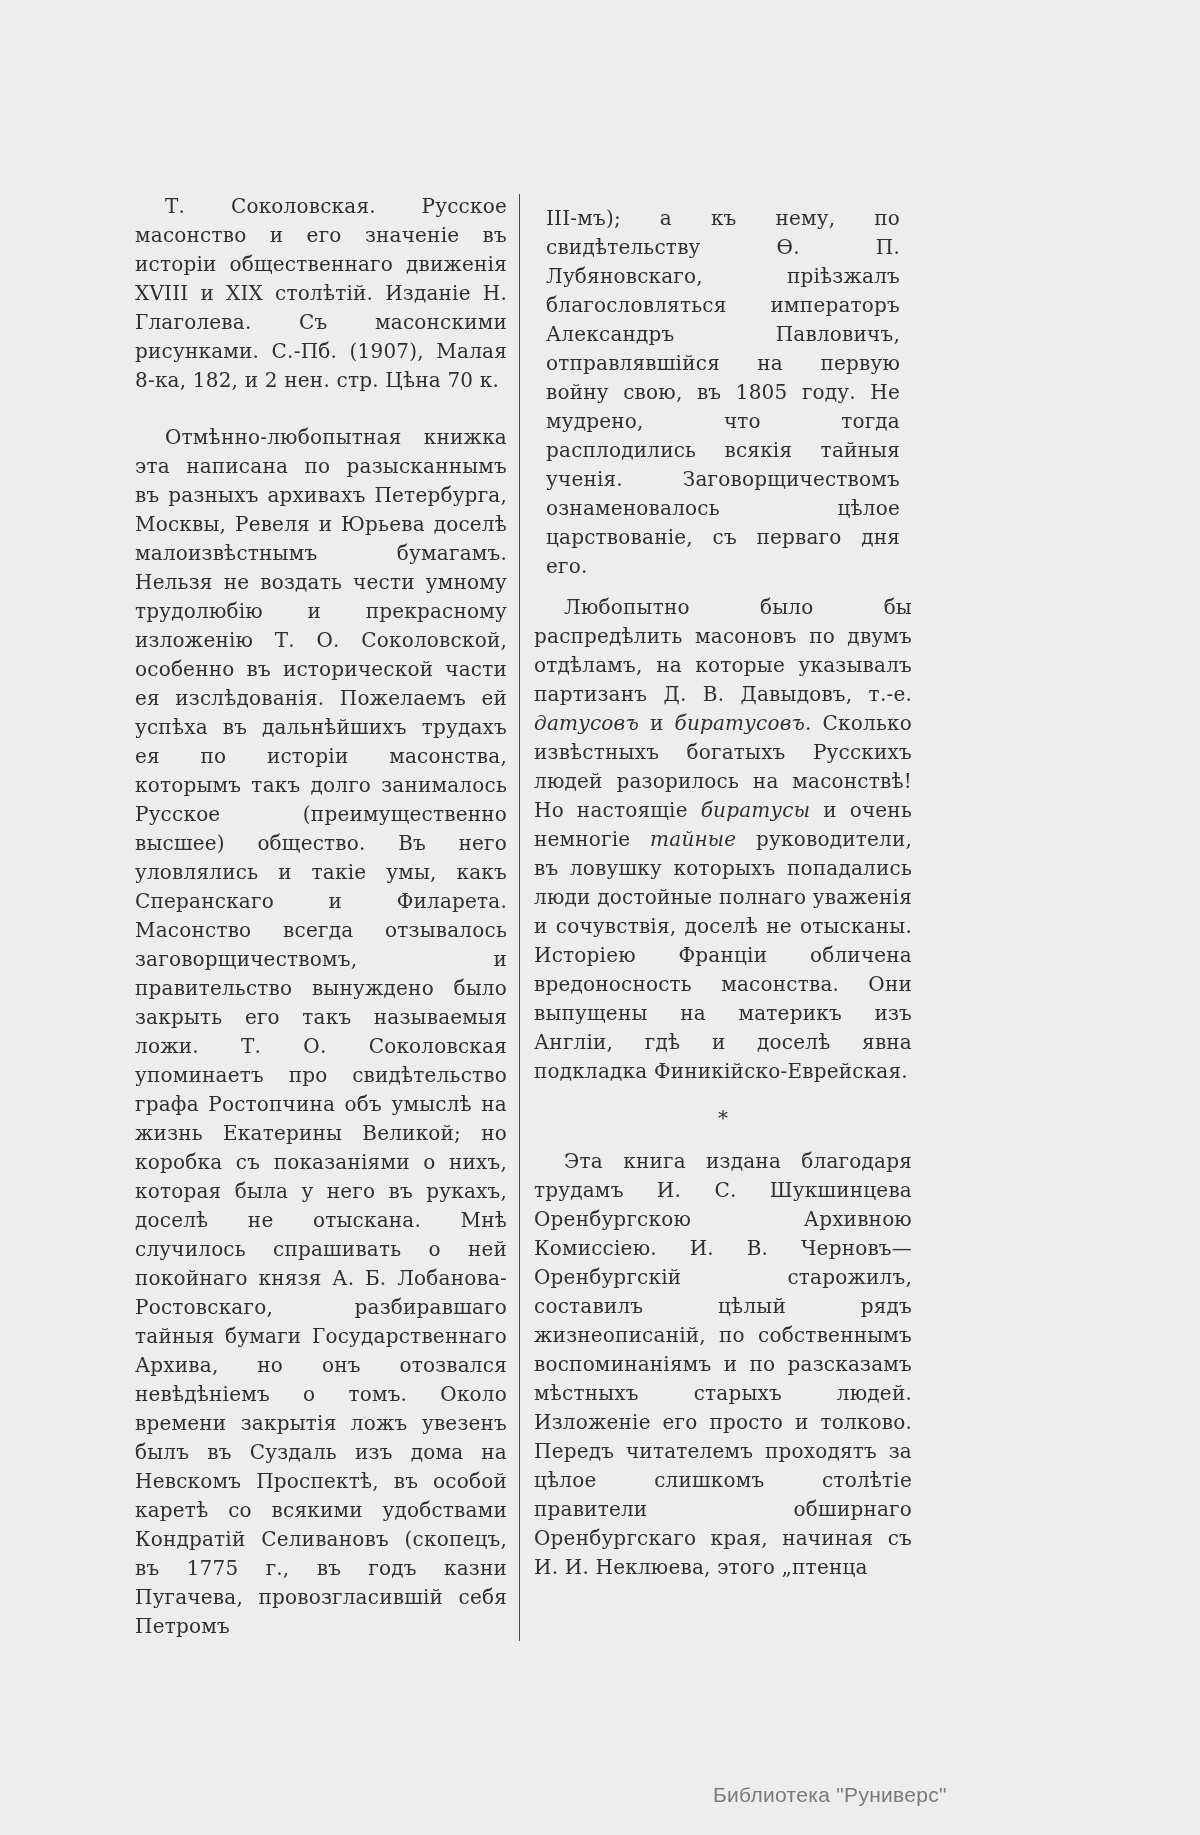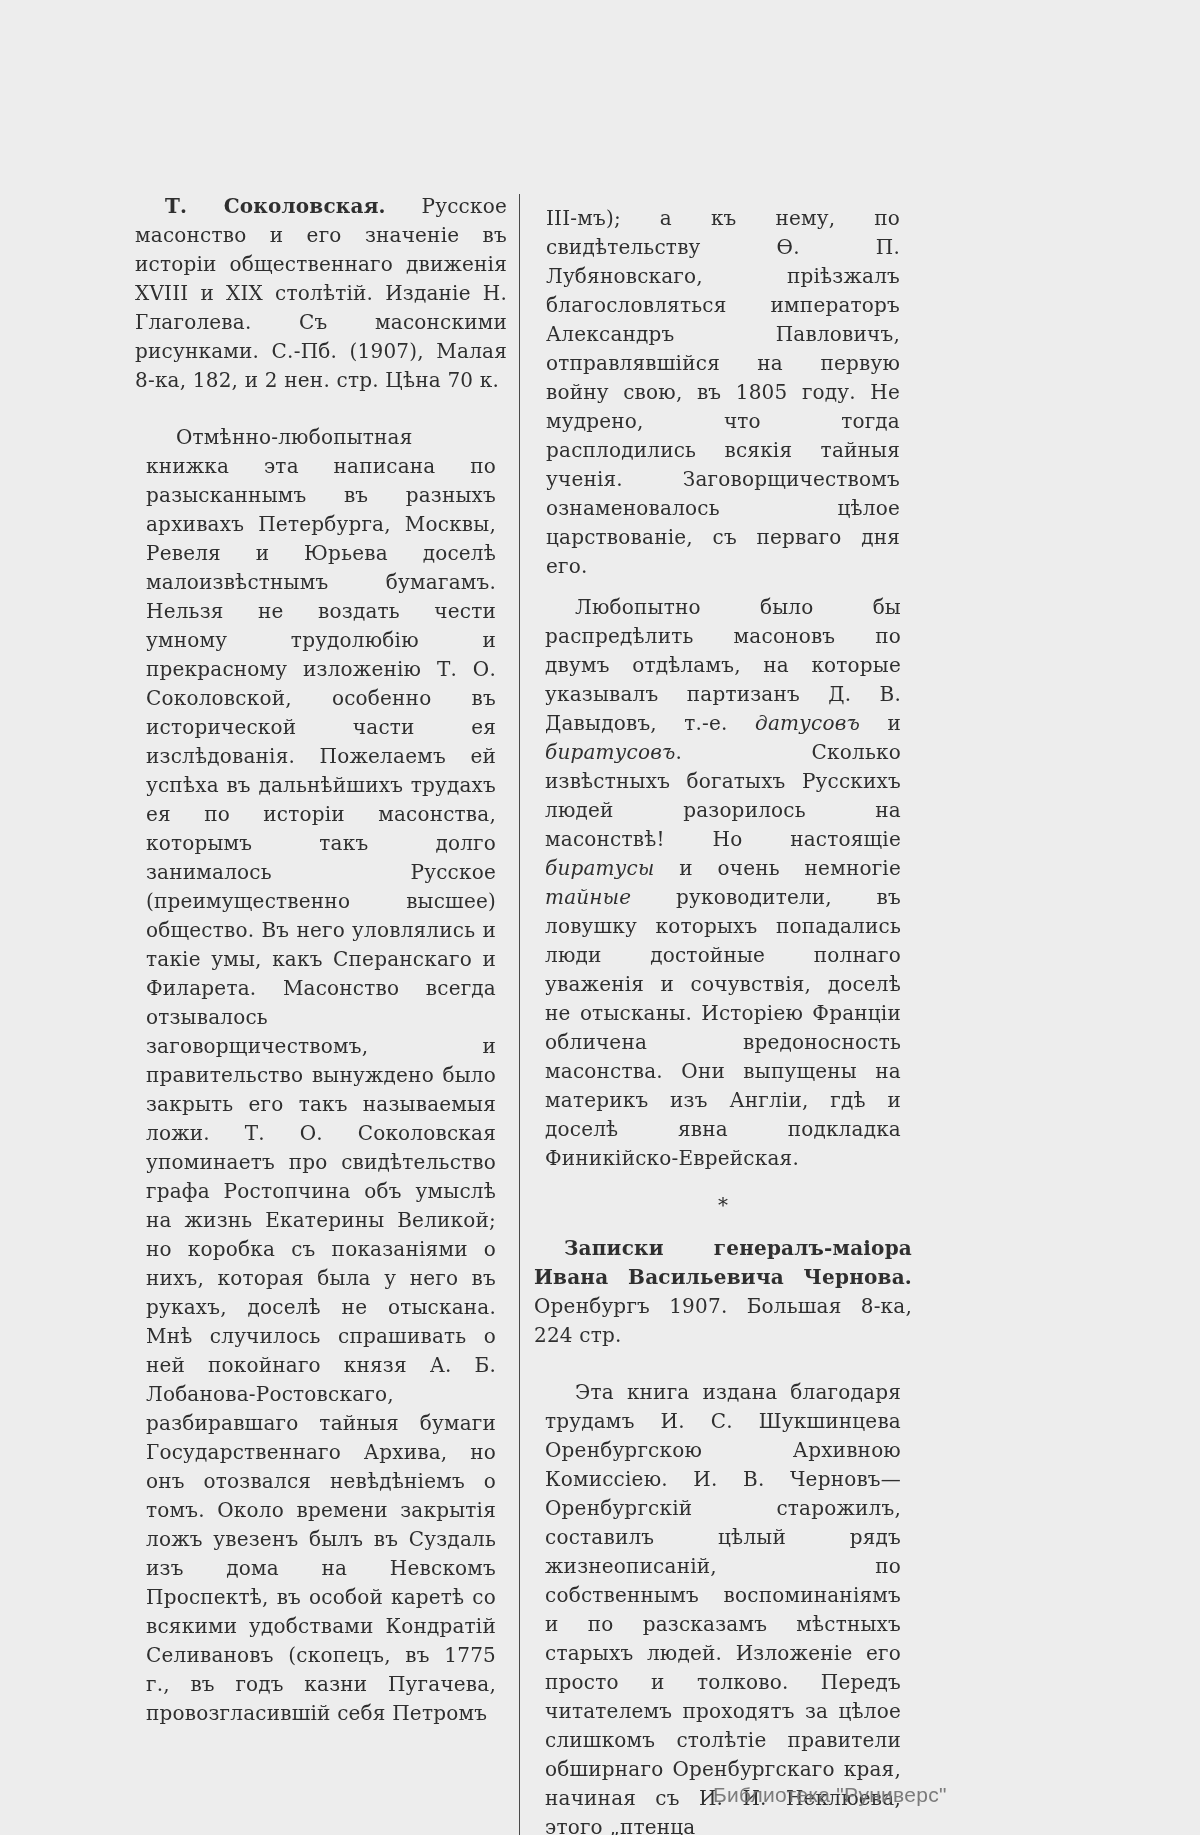--- a/index.html
+++ b/index.html
@@ -25,25 +25,25 @@
     text-align:justify;
     letter-spacing:0.2px;
   }
   .col-left{width:372px;}
   .col-right{width:378px;}
   .divider{
     width:1px;
     background:#4a4a4a;
     margin:2px 14px 0 12px;
   }
-  .block{margin:11px;}
+  .block{margin:0;}
   .block.paragraph{text-indent:30px;margin-top:10px;}
   .block.entry{text-indent:30px;margin:0 0 28px 0;}
   .block.continuation{text-indent:0;margin:12px;}
-  .bold{font-weight:bold;}
+  .bold{font-weight:normal;}
   .italic{font-style:italic;}
   .separator{
     text-align:center;
     margin:18px 0 14px 0;
     font-size:20px;
   }
   .watermark{
     position:absolute;
     top:1783px;
     left:713px;
@@ -60,18 +60,17 @@
   <div class="content">
     <div class="col col-left" id="col-left">
         <p class="block entry"><span class="bold">Т. Соколовская.</span><span> Русское масонство и его значеніе въ исторіи общественнаго движенія XVIII и XIX столѣтій. Изданіе Н. Глаголева. Съ масонскими рисунками. С.-Пб. (1907), Малая 8-ка, 182, и 2 нен. стр. Цѣна 70 к.</span></p>
         <p class="block paragraph"><span>Отмѣнно-любопытная книжка эта написана по разысканнымъ въ разныхъ архивахъ Петербурга, Москвы, Ревеля и Юрьева доселѣ малоизвѣстнымъ бумагамъ. Нельзя не воздать чести умному трудолюбію и прекрасному изложенію Т. О. Соколовской, особенно въ исторической части ея изслѣдованія. Пожелаемъ ей успѣха въ дальнѣйшихъ трудахъ ея по исторіи масонства, которымъ такъ долго занималось Русское (преимущественно высшее) общество. Въ него уловлялись и такіе умы, какъ Сперанскаго и Филарета. Масонство всегда отзывалось заговорщичествомъ, и правительство вынуждено было закрыть его такъ называемыя ложи. Т. О. Соколовская упоминаетъ про свидѣтельство графа Ростопчина объ умыслѣ на жизнь Екатерины Великой; но коробка съ показаніями о нихъ, которая была у него въ рукахъ, доселѣ не отыскана. Мнѣ случилось спрашивать о ней покойнаго князя А. Б. Лобанова-Ростовскаго, разбиравшаго тайныя бумаги Государственнаго Архива, но онъ отозвался невѣдѣніемъ о томъ. Около времени закрытія ложъ увезенъ былъ въ Суздаль изъ дома на Невскомъ Проспектѣ, въ особой каретѣ со всякими удобствами Кондратій Селивановъ (скопецъ, въ 1775 г., въ годъ казни Пугачева, провозгласившій себя Петромъ</span></p>
       </div>
     <div class="divider"></div>
     <div class="col col-right" id="col-right">
         <p class="block continuation"><span>III-мъ); а къ нему, по свидѣтельству Ѳ. П. Лубяновскаго, пріѣзжалъ благословляться императоръ Александръ Павловичъ, отправлявшійся на первую войну свою, въ 1805 году. Не мудрено, что тогда расплодились всякія тайныя ученія. Заговорщичествомъ ознаменовалось цѣлое царствованіе, съ перваго дня его.</span></p>
         <p class="block paragraph"><span>Любопытно было бы распредѣлить масоновъ по двумъ отдѣламъ, на которые указывалъ партизанъ Д. В. Давыдовъ, т.-е. </span><span class="italic">датусовъ</span><span> и </span><span class="italic">биратусовъ</span><span>. Сколько извѣстныхъ богатыхъ Русскихъ людей разорилось на масонствѣ! Но настоящіе </span><span class="italic">биратусы</span><span> и очень немногіе </span><span class="italic">тайные</span><span> руководители, въ ловушку которыхъ попадались люди достойные полнаго уваженія и сочувствія, доселѣ не отысканы. Исторіею Франціи обличена вредоносность масонства. Они выпущены на материкъ изъ Англіи, гдѣ и доселѣ явна подкладка Финикійско-Еврейская.</span></p>
         <div class="separator">*</div>
-        <p class="block entry"><span class="bold">Записки генералъ-маіора Ивана Васильевича Чернова.</span><span> Оренбургъ 1907. Большая 8-ка, 224 стр.</span></p>
         <p class="block paragraph"><span>Эта книга издана благодаря трудамъ И. С. Шукшинцева Оренбургскою Архивною Комиссіею. И. В. Черновъ—Оренбургскій старожилъ, составилъ цѣлый рядъ жизнеописаній, по собственнымъ воспоминаніямъ и по разсказамъ мѣстныхъ старыхъ людей. Изложеніе его просто и толково. Передъ читателемъ проходятъ за цѣлое слишкомъ столѣтіе правители обширнаго Оренбургскаго края, начиная съ И. И. Неклюева, этого „птенца</span></p>
       </div>
   </div>
   <div class="watermark">Библиотека "Руниверс"</div>
 </div>
 
 </body></html>

